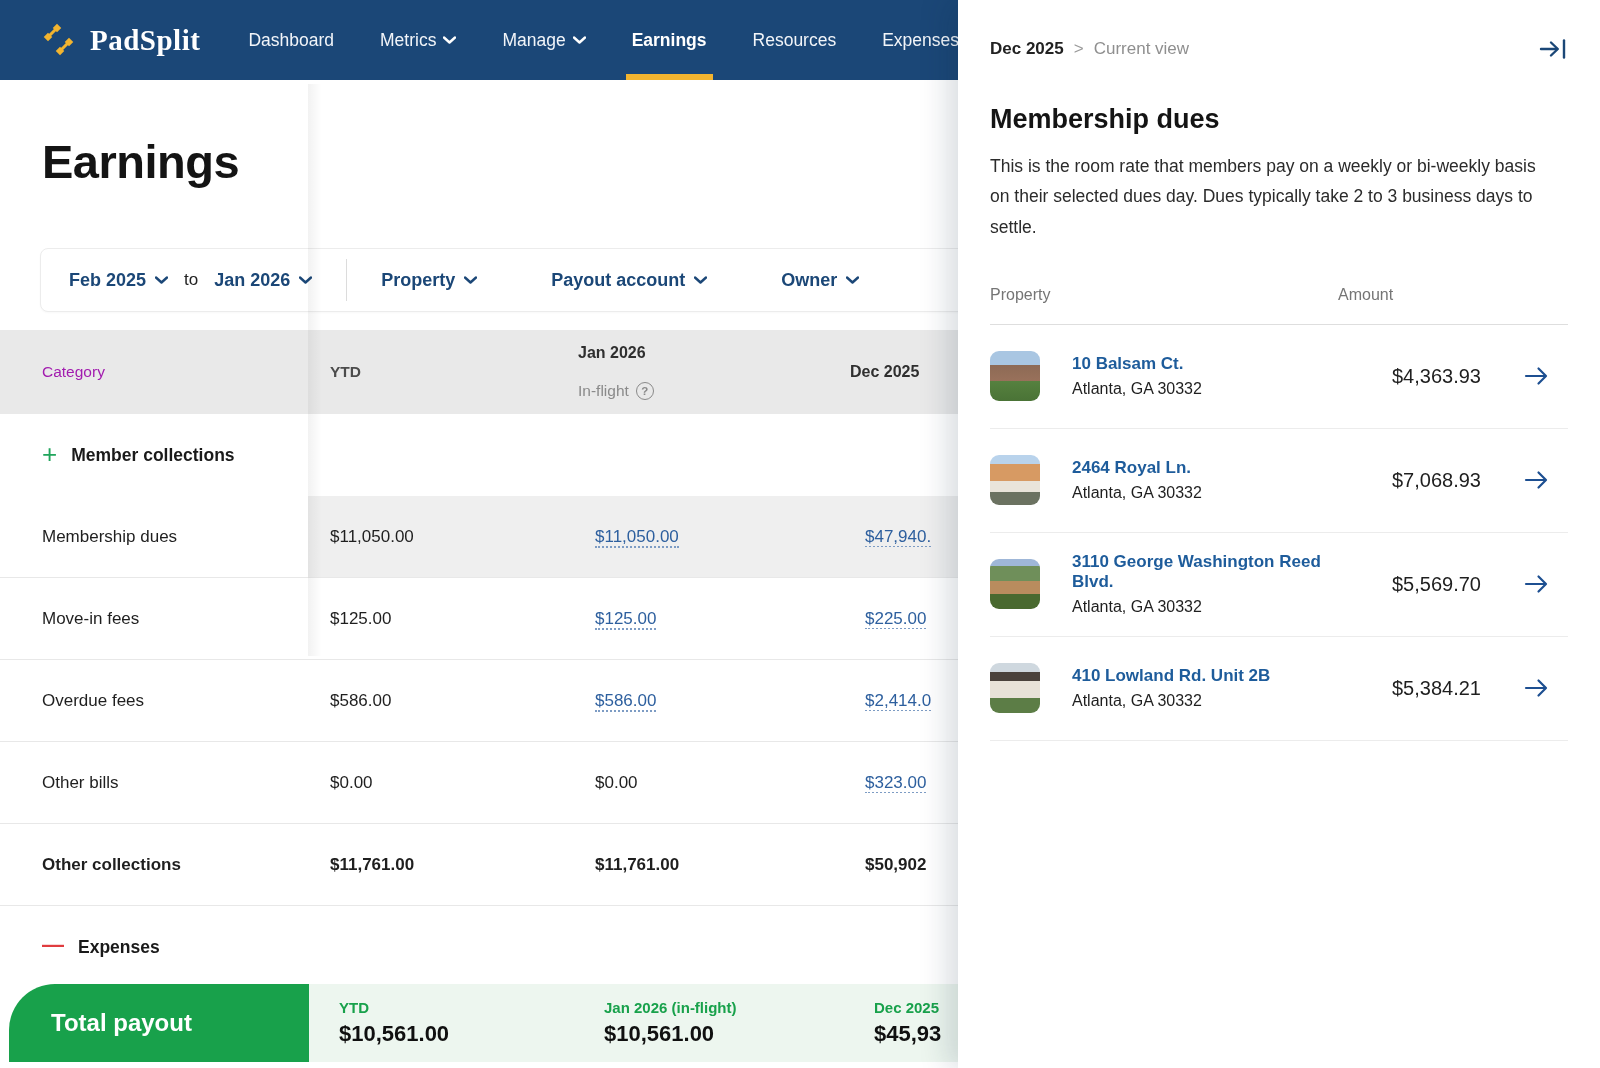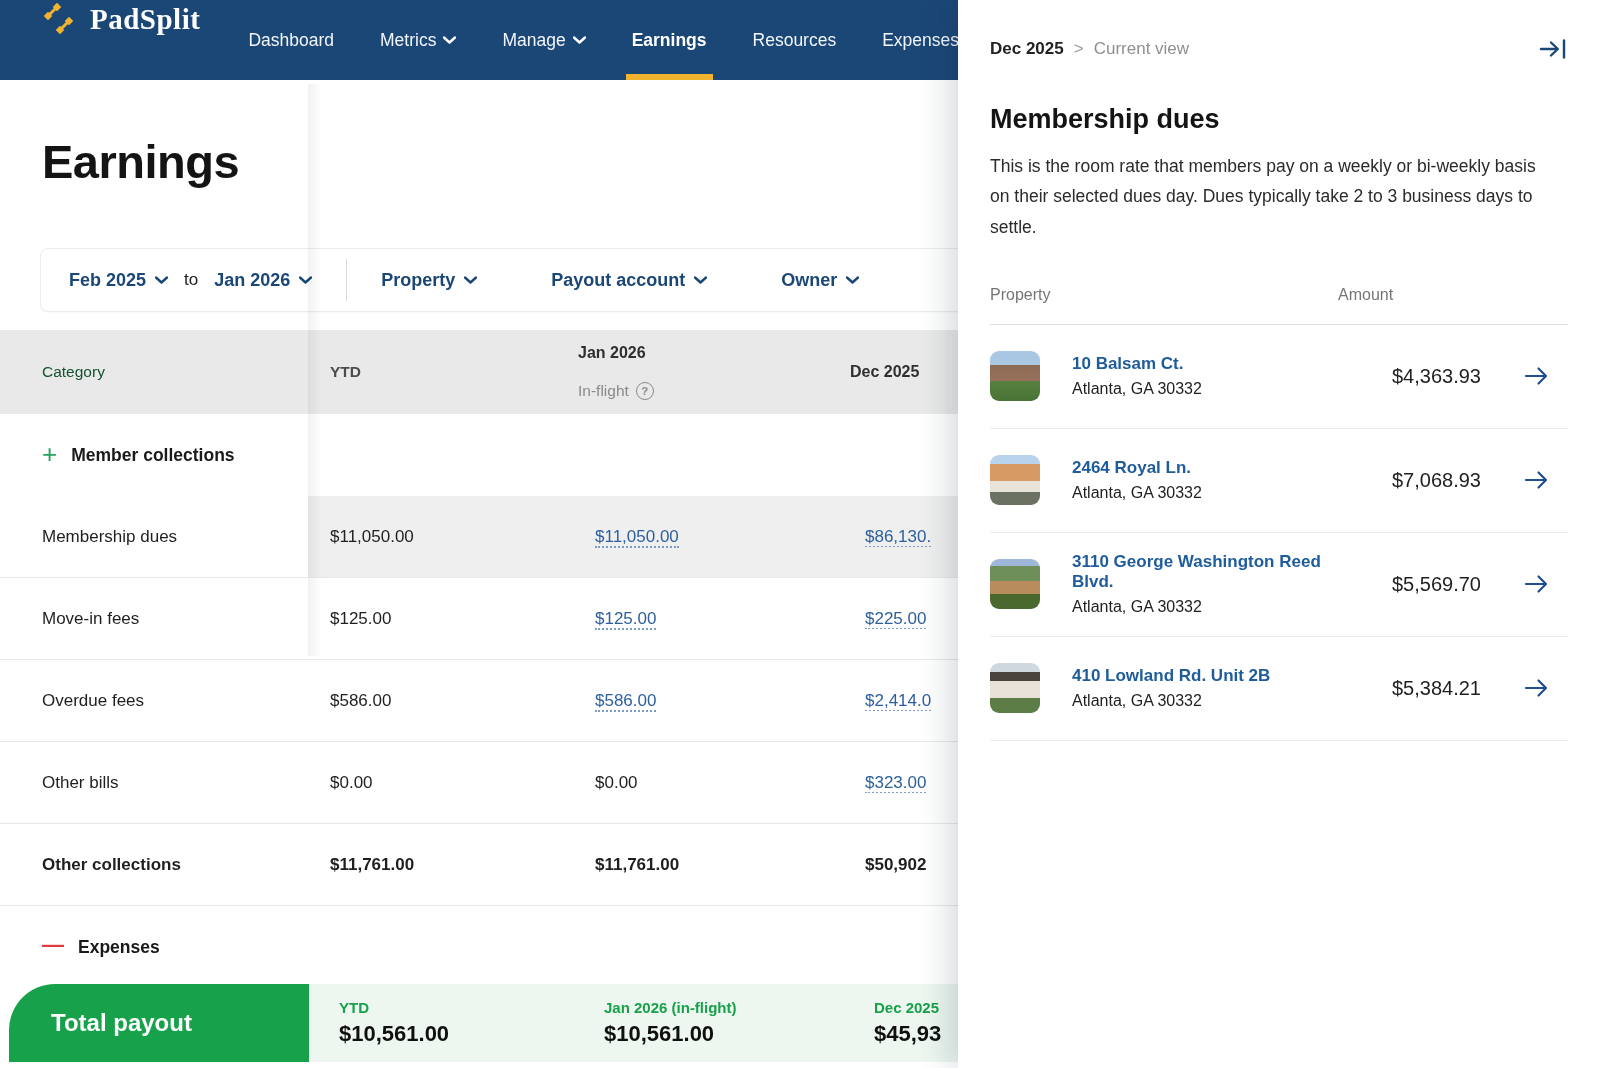--- a/index.html
+++ b/index.html
@@ -2,21 +2,21 @@
 <html><head>
 <meta charset="utf-8">
 <style>
   * { margin:0; padding:0; box-sizing:border-box; }
   html,body { width:1600px; height:1068px; overflow:hidden; background:#fff;
     font-family:"Liberation Sans", sans-serif; color:#1f1f1f; }
   .stage { position:relative; width:1600px; height:1068px; background:#fff; overflow:hidden; }
 
   
   .topnav { position:absolute; left:0; top:0; width:1600px; height:80px; background:#1b4777;
-    display:flex; align-items:flex-start; z-index:5; }
+    display:flex; align-items:center; z-index:5; }
   .brand { display:flex; align-items:center; gap:12px; margin-left:40px; margin-right:48px; }
   .brand-text { font-family:"Liberation Serif", serif; font-weight:700; font-size:29px; color:#fff; letter-spacing:.5px; }
   .nav-items { display:flex; align-items:center; height:80px; gap:46px; }
   .nav-item { position:relative; height:80px; display:flex; align-items:center; gap:7px;
     color:#f2f5f9; font-size:17.5px; cursor:pointer; }
   .nav-item.active { font-weight:700; color:#fff; }
   .nav-item.active .underline { position:absolute; left:-6px; right:-6px; bottom:0; height:6px; background:#f2b42f; }
   .chev { width:13px; height:8px; }
   .chev polyline { fill:none; stroke:#fff; stroke-width:2.4; stroke-linecap:round; stroke-linejoin:round; }
 
@@ -30,21 +30,21 @@
   .f-chip { display:flex; align-items:center; gap:9px; color:#1b4777; font-size:18px; font-weight:700; cursor:pointer; }
   .f-chip .chev polyline { stroke:#1b4777; }
   .f-to { margin:0 16px; color:#222; font-size:17px; font-weight:400; }
   .f-div { width:1px; height:42px; background:#dcdcdc; margin:0 34px; }
   .f-gap { width:74px; }
 
   
   .tablewrap { position:absolute; left:0; top:330px; width:1600px; }
   .trow { display:grid; grid-template-columns:308px 243px 277px 1fr; align-items:center; }
   .thead { height:84px; background:#e9e9e9; }
-  .thead .c-cat { padding-left:42px; color:#14532d; font-size:15.5px; }
+  .thead .c-cat { padding-left:42px; color:#a21caf; font-size:15.5px; }
   .c-ytd { padding-left:22px; }
   .thead .c-ytd { color:#4c4c4c; font-size:15.5px; font-weight:600; }
   .thead .c-jan { padding-left:27px; }
   .jan-top { color:#2f2f2f; font-size:16px; font-weight:700; }
   .jan-sub { margin-top:20px; display:flex; align-items:center; gap:7px; color:#8a8a8a; font-size:15.5px; }
   .qmark { width:18px; height:18px; border:1.6px solid #8a8a8a; border-radius:50%; display:inline-flex;
     align-items:center; justify-content:center; font-size:11.5px; color:#8a8a8a; font-weight:700; cursor:pointer; }
   .thead .c-dec { padding-left:22px; color:#2f2f2f; font-size:16px; font-weight:600; }
 
   .body-row { height:82px; border-bottom:1px solid #e8e8e8; background:#fff; }
@@ -210,21 +210,21 @@
     <div class="grouprow">
       <span class="g-plus">+</span>
       <span class="g-label">Member collections</span>
     </div>
 
     <div class="trow body-row">
       <div class="c-cat">Membership dues</div>
       <div class="vals hl">
         <div class="v-ytd">$11,050.00</div>
         <div class="v-jan"><span class="money-link">$11,050.00</span></div>
-        <div class="v-dec"><span class="money-link">$86,130.</span></div>
+        <div class="v-dec"><span class="money-link">$47,940.</span></div>
       </div>
     </div>
 
     <div class="trow body-row">
       <div class="c-cat">Move-in fees</div>
       <div class="vals">
         <div class="v-ytd">$125.00</div>
         <div class="v-jan"><span class="money-link">$125.00</span></div>
         <div class="v-dec"><span class="money-link">$225.00</span></div>
       </div>

